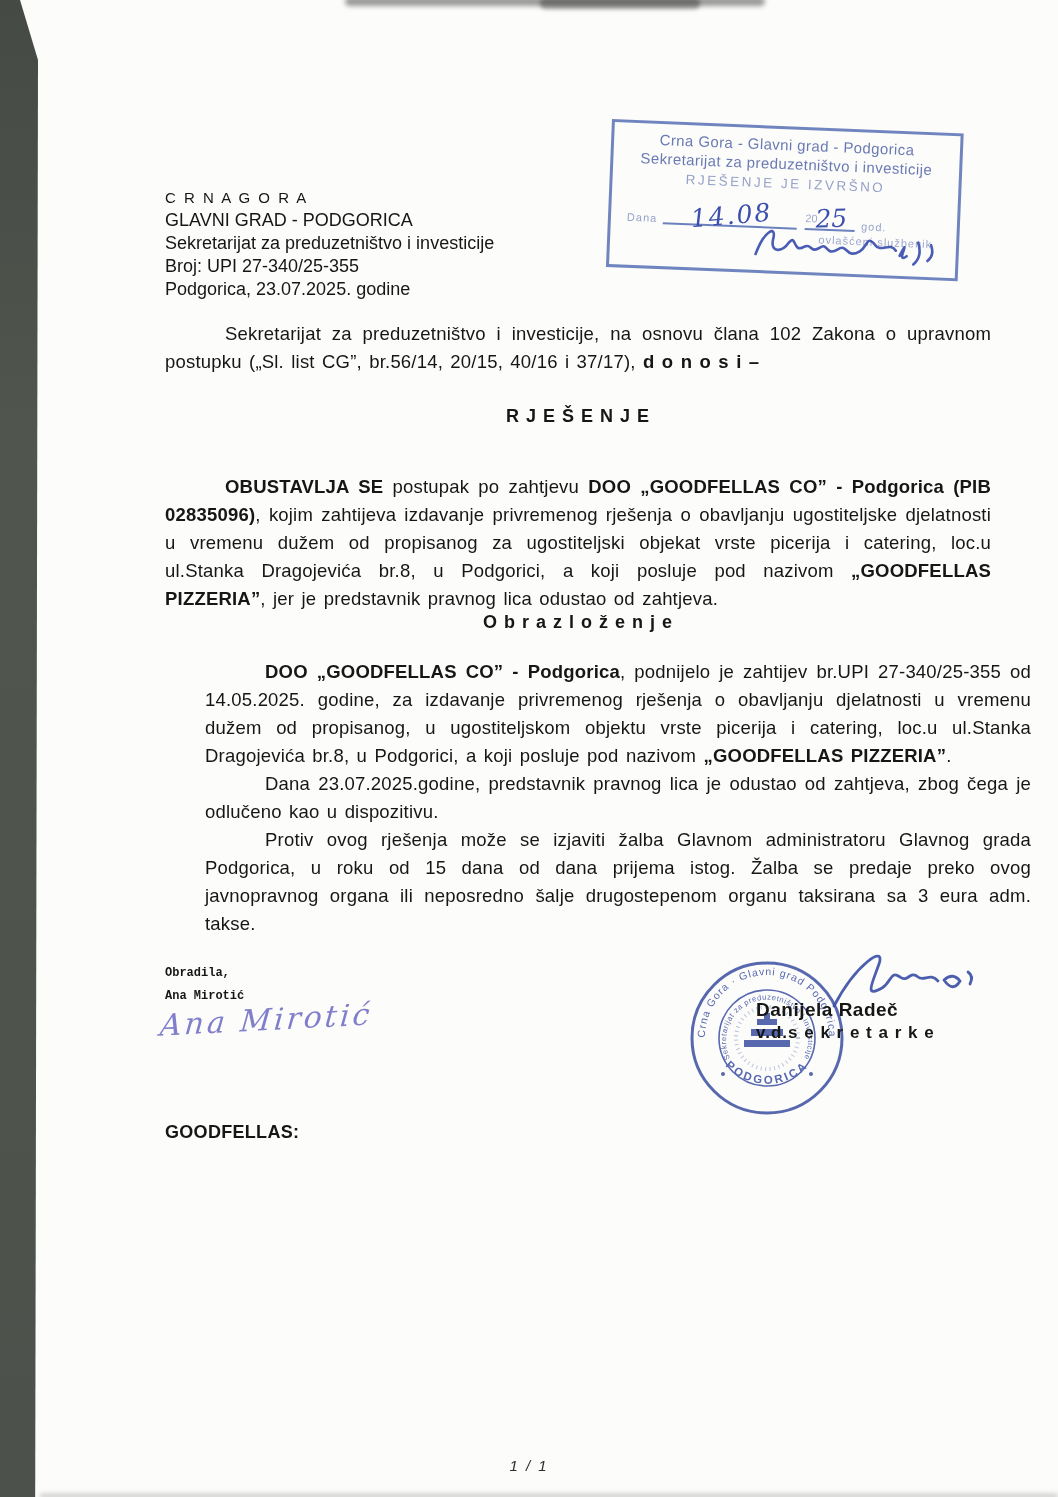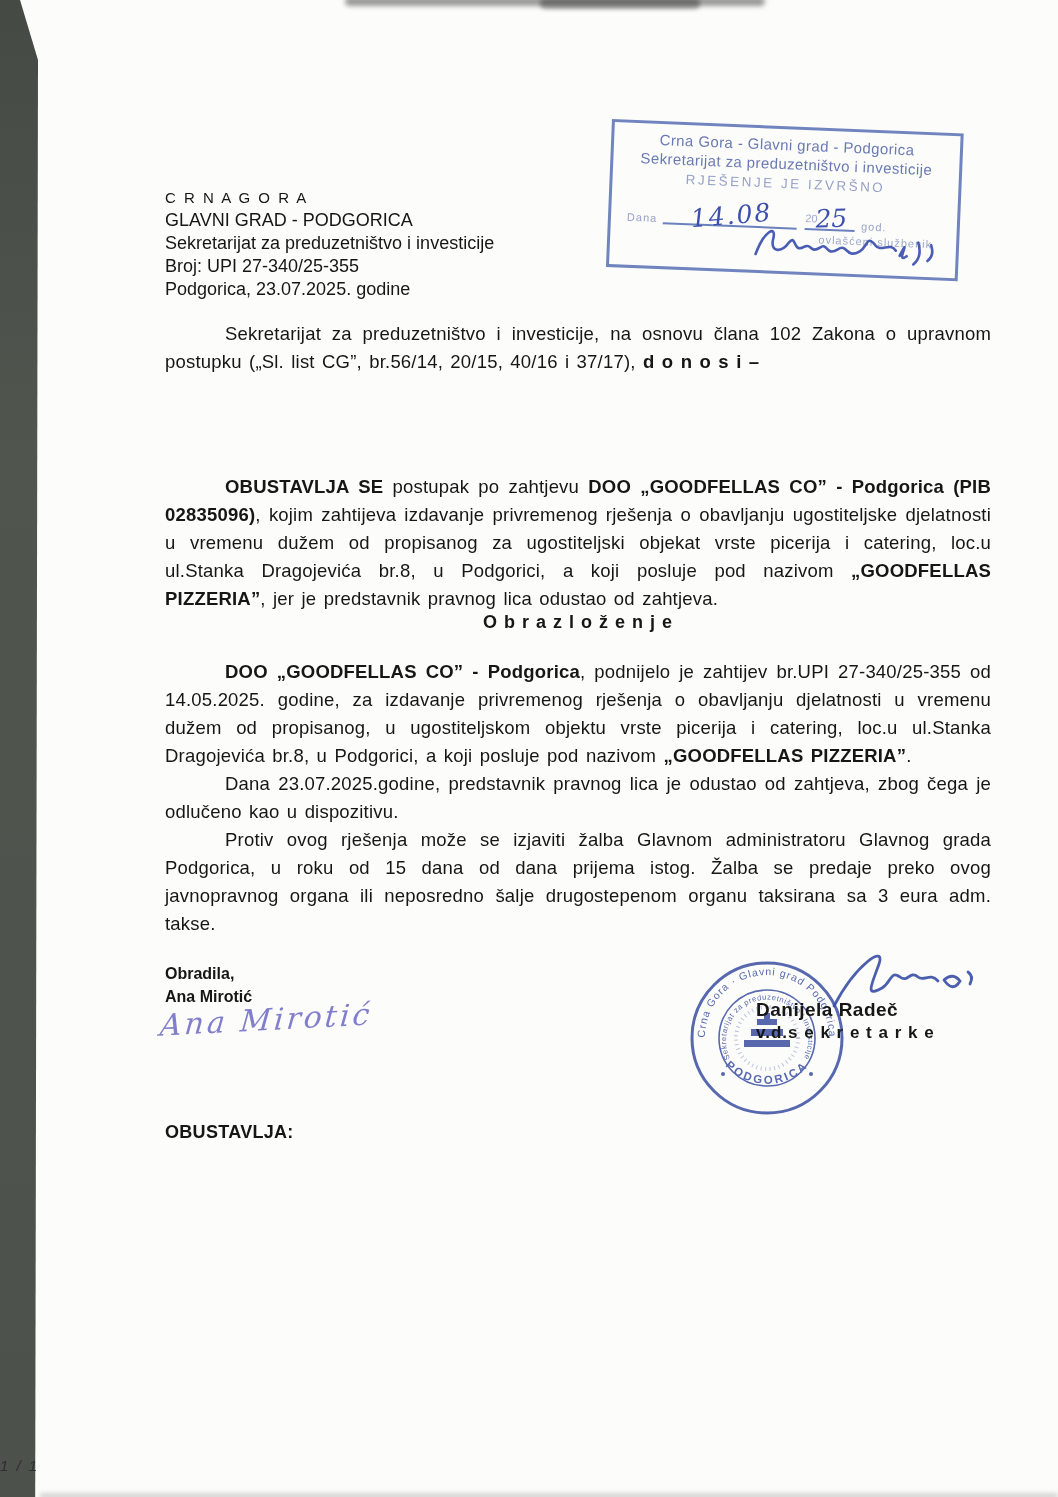--- a/index.html
+++ b/index.html
@@ -36,38 +36,38 @@
   .ts-officer-row{text-align:right;padding-right:24px;font-size:11px;opacity:.52;
                   letter-spacing:1px;margin-top:3px;}
   .ts-scrawl{position:absolute;left:138px;top:82px;}
   
   .para{position:absolute;left:165px;width:826px;text-align:justify;font-size:18.5px;
         line-height:28px;letter-spacing:.2px;word-spacing:2px;}
   .indent{text-indent:60px;margin:0;}
   .center-head{position:absolute;left:165px;width:826px;text-align:center;
                font-weight:bold;font-size:18px;letter-spacing:1px;}
   
-  .left-sign{position:absolute;left:165px;top:962px;font-size:16px;line-height:23px;font-weight:bold;}
+  .left-sign{position:absolute;left:165px;top:962px;font-size:12px;line-height:23px;font-weight:bold;font-family:Liberation Mono, monospace;}
   .hand-ana{position:absolute;left:160px;top:1002px;font-size:30px;color:#7472c6;
             transform:rotate(-3deg) skewX(-8deg);letter-spacing:3px;opacity:.9;}
   .round-seal{position:absolute;left:686px;top:956px;opacity:.88;}
   .right-scrawl{position:absolute;left:822px;top:942px;}
   .right-sign{position:absolute;left:756px;top:998px;width:236px;text-align:left;
               font-weight:bold;line-height:23px;}
   .rs-name{font-size:19px;letter-spacing:.5px;}
   .rs-title{font-size:17px;letter-spacing:1px;}
   
   .dost{position:absolute;left:165px;top:1122px;font-size:18px;}
   .dost-label{font-weight:bold;letter-spacing:.3px;}
   .dost ul{margin:8px 0 0 0;padding:0 0 0 36px;list-style:none;}
   .dost li{position:relative;padding-left:28px;line-height:26px;}
   .dost li::before{content:"";position:absolute;left:0;top:10px;width:7px;height:7px;
                    border-radius:50%;background:#1c1c1c;}
   
-  .page-num{position:absolute;left:0;top:1457px;width:1058px;text-align:left;
+  .page-num{position:absolute;left:0;top:1457px;width:1058px;text-align:center;
             font-size:15px;font-style:italic;letter-spacing:2px;color:#2e2e2e;}
 </style>
 </head>
 <body>
 
 <div class="page">
 
   <div class="scan-band"></div>
   <div class="smudge-top-1"></div>
   <div class="smudge-top-2"></div>
@@ -99,28 +99,29 @@
         <path d="M170,26 q5,14 -4,22"></path>
         <path d="M183,28 q4,10 -3,16"></path>
       </g>
     </svg>
   </div>
 
   <div class="para" style="top:320px;">
     <p class="indent"><span>Sekretarijat za preduzetništvo i investicije, na osnovu člana 102 Zakona o upravnom postupku („Sl. list CG”, br.56/14, 20/15, 40/16 i 37/17), </span><b>d o n o s i –</b></p>
   </div>
 
+  <div class="center-head" style="top:406px;">R J E Š E N J E</div>
 
   <div class="para" style="top:473px;">
     <p class="indent"><b>OBUSTAVLJA SE</b><span> postupak po zahtjevu </span><b>DOO „GOODFELLAS CO” - Podgorica (PIB 02835096)</b><span>, kojim zahtijeva izdavanje privremenog rješenja o obavljanju ugostiteljske djelatnosti u vremenu dužem od propisanog za ugostiteljski objekat vrste picerija i catering, loc.u ul.Stanka Dragojevića br.8, u Podgorici, a koji posluje pod nazivom </span><b>„GOODFELLAS PIZZERIA”</b><span>, jer je predstavnik pravnog lica odustao od zahtjeva.</span></p>
   </div>
 
   <div class="center-head" style="top:612px;">O b r a z l o ž e n j e</div>
 
-  <div class="para" style="top:658px;">
+  <div class="para" style="top:658px;margin-left:40px;">
     <p class="indent"><b>DOO „GOODFELLAS CO” - Podgorica</b><span>, podnijelo je zahtijev br.UPI 27-340/25-355 od 14.05.2025. godine, za izdavanje privremenog rješenja o obavljanju djelatnosti u vremenu dužem od propisanog, u ugostiteljskom objektu vrste picerija i catering, loc.u ul.Stanka Dragojevića br.8, u Podgorici, a koji posluje pod nazivom </span><b>„GOODFELLAS PIZZERIA”</b><span>.</span></p>
     <p class="indent">Dana 23.07.2025.godine, predstavnik pravnog lica je odustao od zahtjeva, zbog čega je odlučeno kao u dispozitivu.</p>
     <p class="indent">Protiv ovog rješenja može se izjaviti žalba Glavnom administratoru Glavnog grada Podgorica, u roku od 15 dana od dana prijema istog. Žalba se predaje preko ovog javnopravnog organa ili neposredno šalje drugostepenom organu taksirana sa 3 eura adm. takse.</p>
   </div>
 
   <div class="left-sign">
     <div>Obradila,</div>
     <div>Ana Mirotić</div>
   </div>
   <div class="hand-ana hand">Ana Mirotić</div>
@@ -162,18 +163,18 @@
       <path d="M146,30 q6,4 2,12"></path>
     </g>
   </svg>
 
   <div class="right-sign">
     <div class="rs-name">Danijela Radeč</div>
     <div class="rs-title">v.d.s e k r e t a r k e</div>
   </div>
 
   <div class="dost">
-    <div class="dost-label">OBUSTAVLJA:</div>
+    <div class="dost-label">GOODFELLAS:</div>
   </div>
 
   <div class="page-num">1 / 1</div>
 
 </div>
 
 </body></html>

